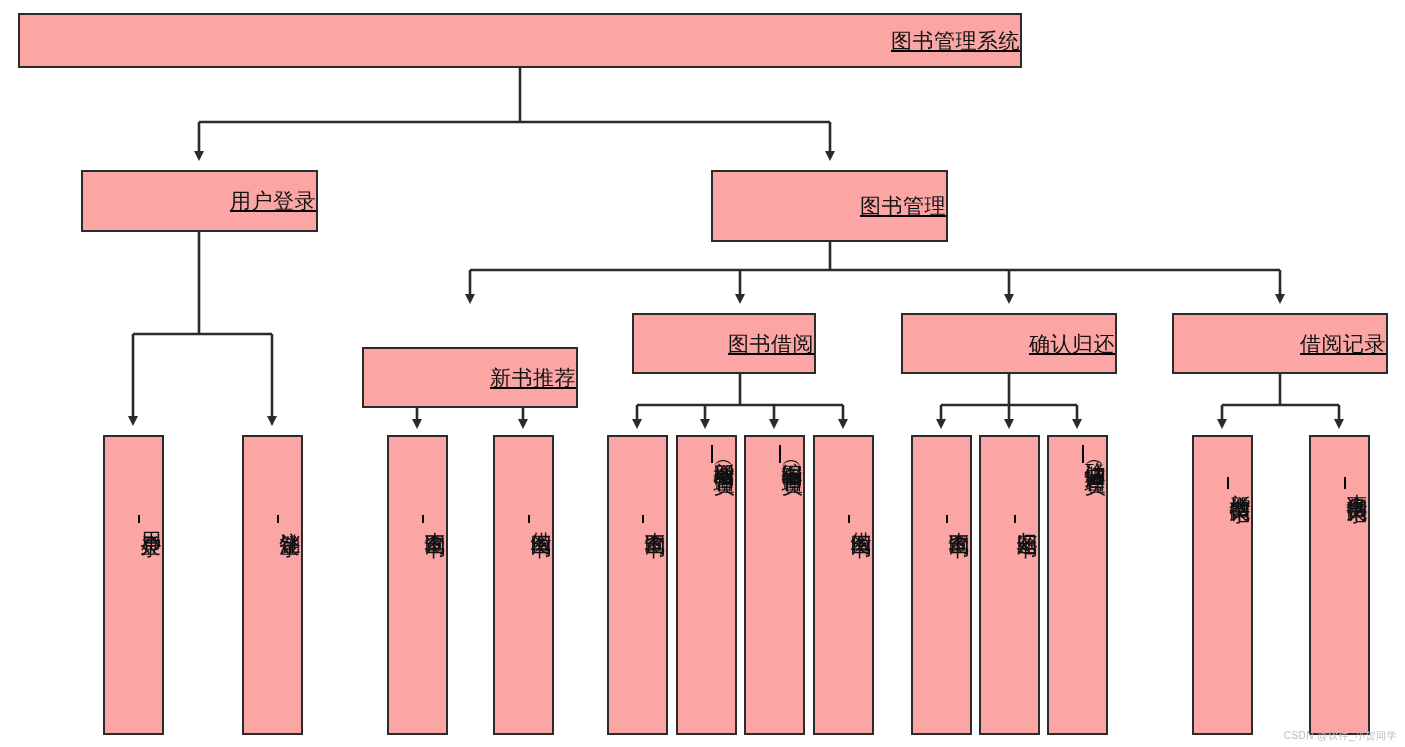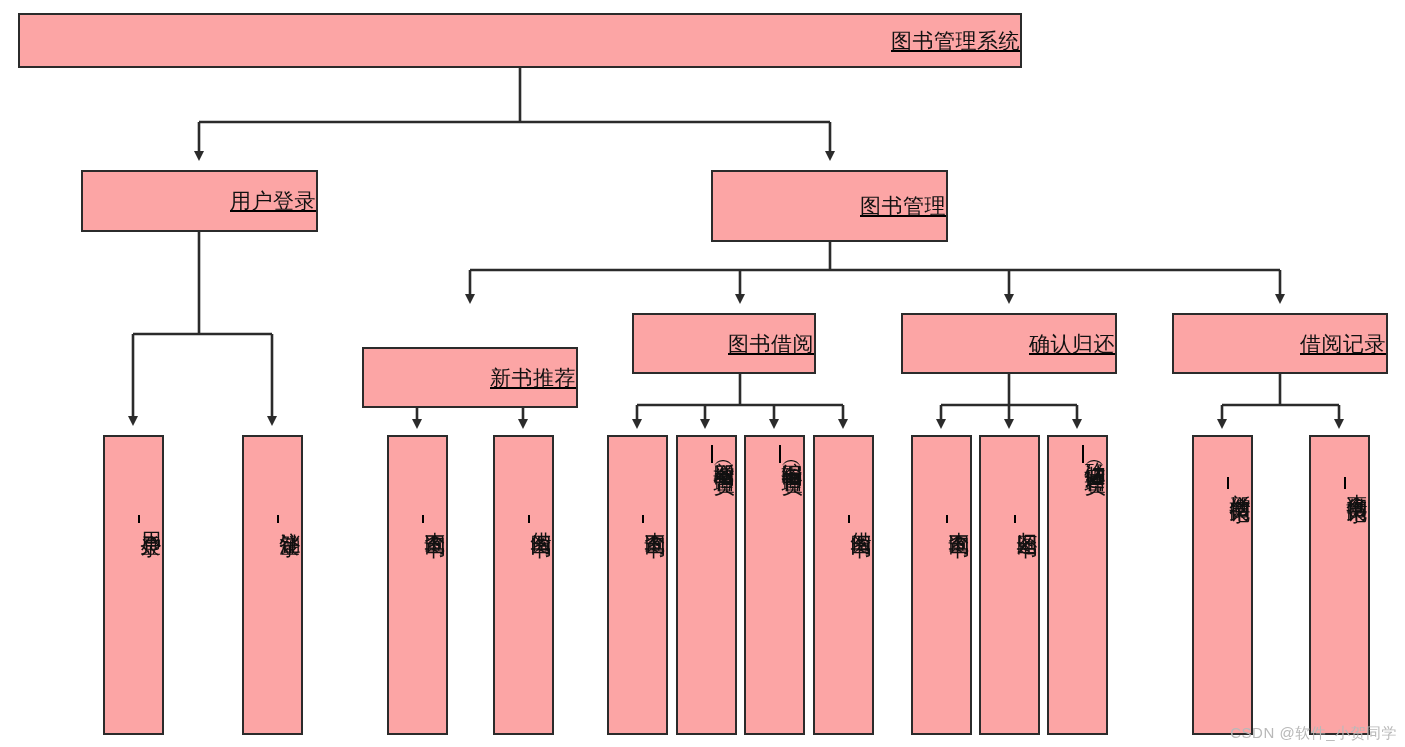--- a/index.html
+++ b/index.html
@@ -56,21 +56,21 @@
     letter-spacing: 2px;
     font-size: 21px;
     line-height: 1;
     text-align: center;
     width: 100%;
   }
   .watermark {
     position: absolute;
     right: 8px;
     bottom: 4px;
-    font-size: 15px;
+    font-size: 10px;
     color: #b9b9b9;
     letter-spacing: 0.5px;
     z-index: 5;
     white-space: nowrap;
   }
 </style>
 </head>
 <body>
 
 <div id="canvas">

